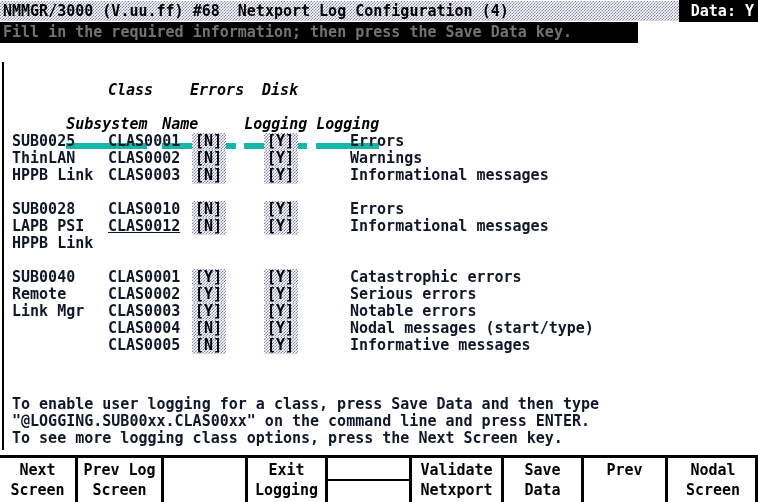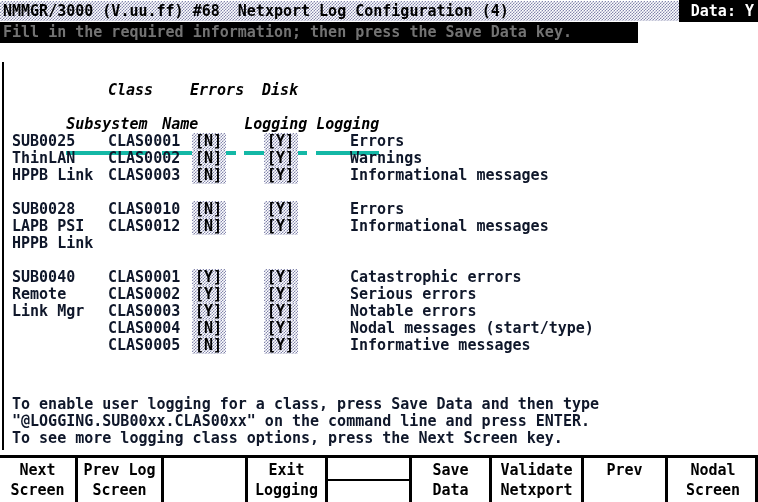--- a/index.html
+++ b/index.html
@@ -133,22 +133,22 @@
   .hdr {
     position: absolute;
     font-size: 15px;
     line-height: 17px;
     white-space: pre;
     color: #000000;
     font-weight: bold;
     font-style: italic;
   }
   .hdr-u {
-    border-bottom: 4px solid #14b8a6;
-    padding-bottom: 18px;
+    border-bottom: 6px solid #14b8a6;
+    padding-bottom: 10px;
   }
 
   
   .field {
     position: absolute;
     width: 34px;
     height: 17px;
     overflow: hidden;
   }
   .field .fbg {
@@ -305,21 +305,21 @@
         <div class="txt" style="left: 108px; top: 139px;">CLAS0010</div>
         <div class="field" style="left: 192px; top: 139px;">
           <div class="fbg dither"></div>
           <div class="fval">[N]</div>
         </div>
         <div class="field" style="left: 264px; top: 139px;">
           <div class="fbg dither"></div>
           <div class="fval">[Y]</div>
         </div>
         <div class="txt" style="left: 350px; top: 139px;">Errors</div>
-        <div class="txt" style="left: 108px; top: 156px;">CLAS0012</div>
+        <div class="txt" style="left: 108px; top: 156px; text-decoration: underline;">CLAS0012</div>
         <div class="field" style="left: 192px; top: 156px;">
           <div class="fbg dither"></div>
           <div class="fval">[N]</div>
         </div>
         <div class="field" style="left: 264px; top: 156px;">
           <div class="fbg dither"></div>
           <div class="fval">[Y]</div>
         </div>
         <div class="txt" style="left: 350px; top: 156px;">Informational messages</div>
         <div class="txt" style="left: 12px; top: 207px;">SUB0040</div>
@@ -401,28 +401,28 @@
           <div class="l2">&nbsp;</div>
         </div>
         <div class="fkey" style="width: 80px; flex: 0 0 80px;">
           <div class="l1">Exit</div>
           <div class="l2">Logging</div>
         </div>
         <div class="fkey empty-divider" style="width: 84px; flex: 0 0 84px;">
           <div class="l1">&nbsp;</div>
           <div class="l2">&nbsp;</div>
         </div>
+        <div class="fkey" style="width: 92px; flex: 0 0 92px;">
+          <div class="l1">Validate</div>
+          <div class="l2">Netxport</div>
+        </div>
         <div class="fkey" style="width: 80px; flex: 0 0 80px;">
           <div class="l1">Save</div>
           <div class="l2">Data</div>
         </div>
-        <div class="fkey" style="width: 92px; flex: 0 0 92px;">
-          <div class="l1">Validate</div>
-          <div class="l2">Netxport</div>
-        </div>
         <div class="fkey" style="width: 84px; flex: 0 0 84px;">
           <div class="l1">Prev</div>
           <div class="l2">&nbsp;</div>
         </div>
         <div class="fkey" style="width: 90px; flex: 0 0 90px;">
           <div class="l1">Nodal</div>
           <div class="l2">Screen</div>
         </div>
       </div>
     <div id="fkey-rightedge"></div>

